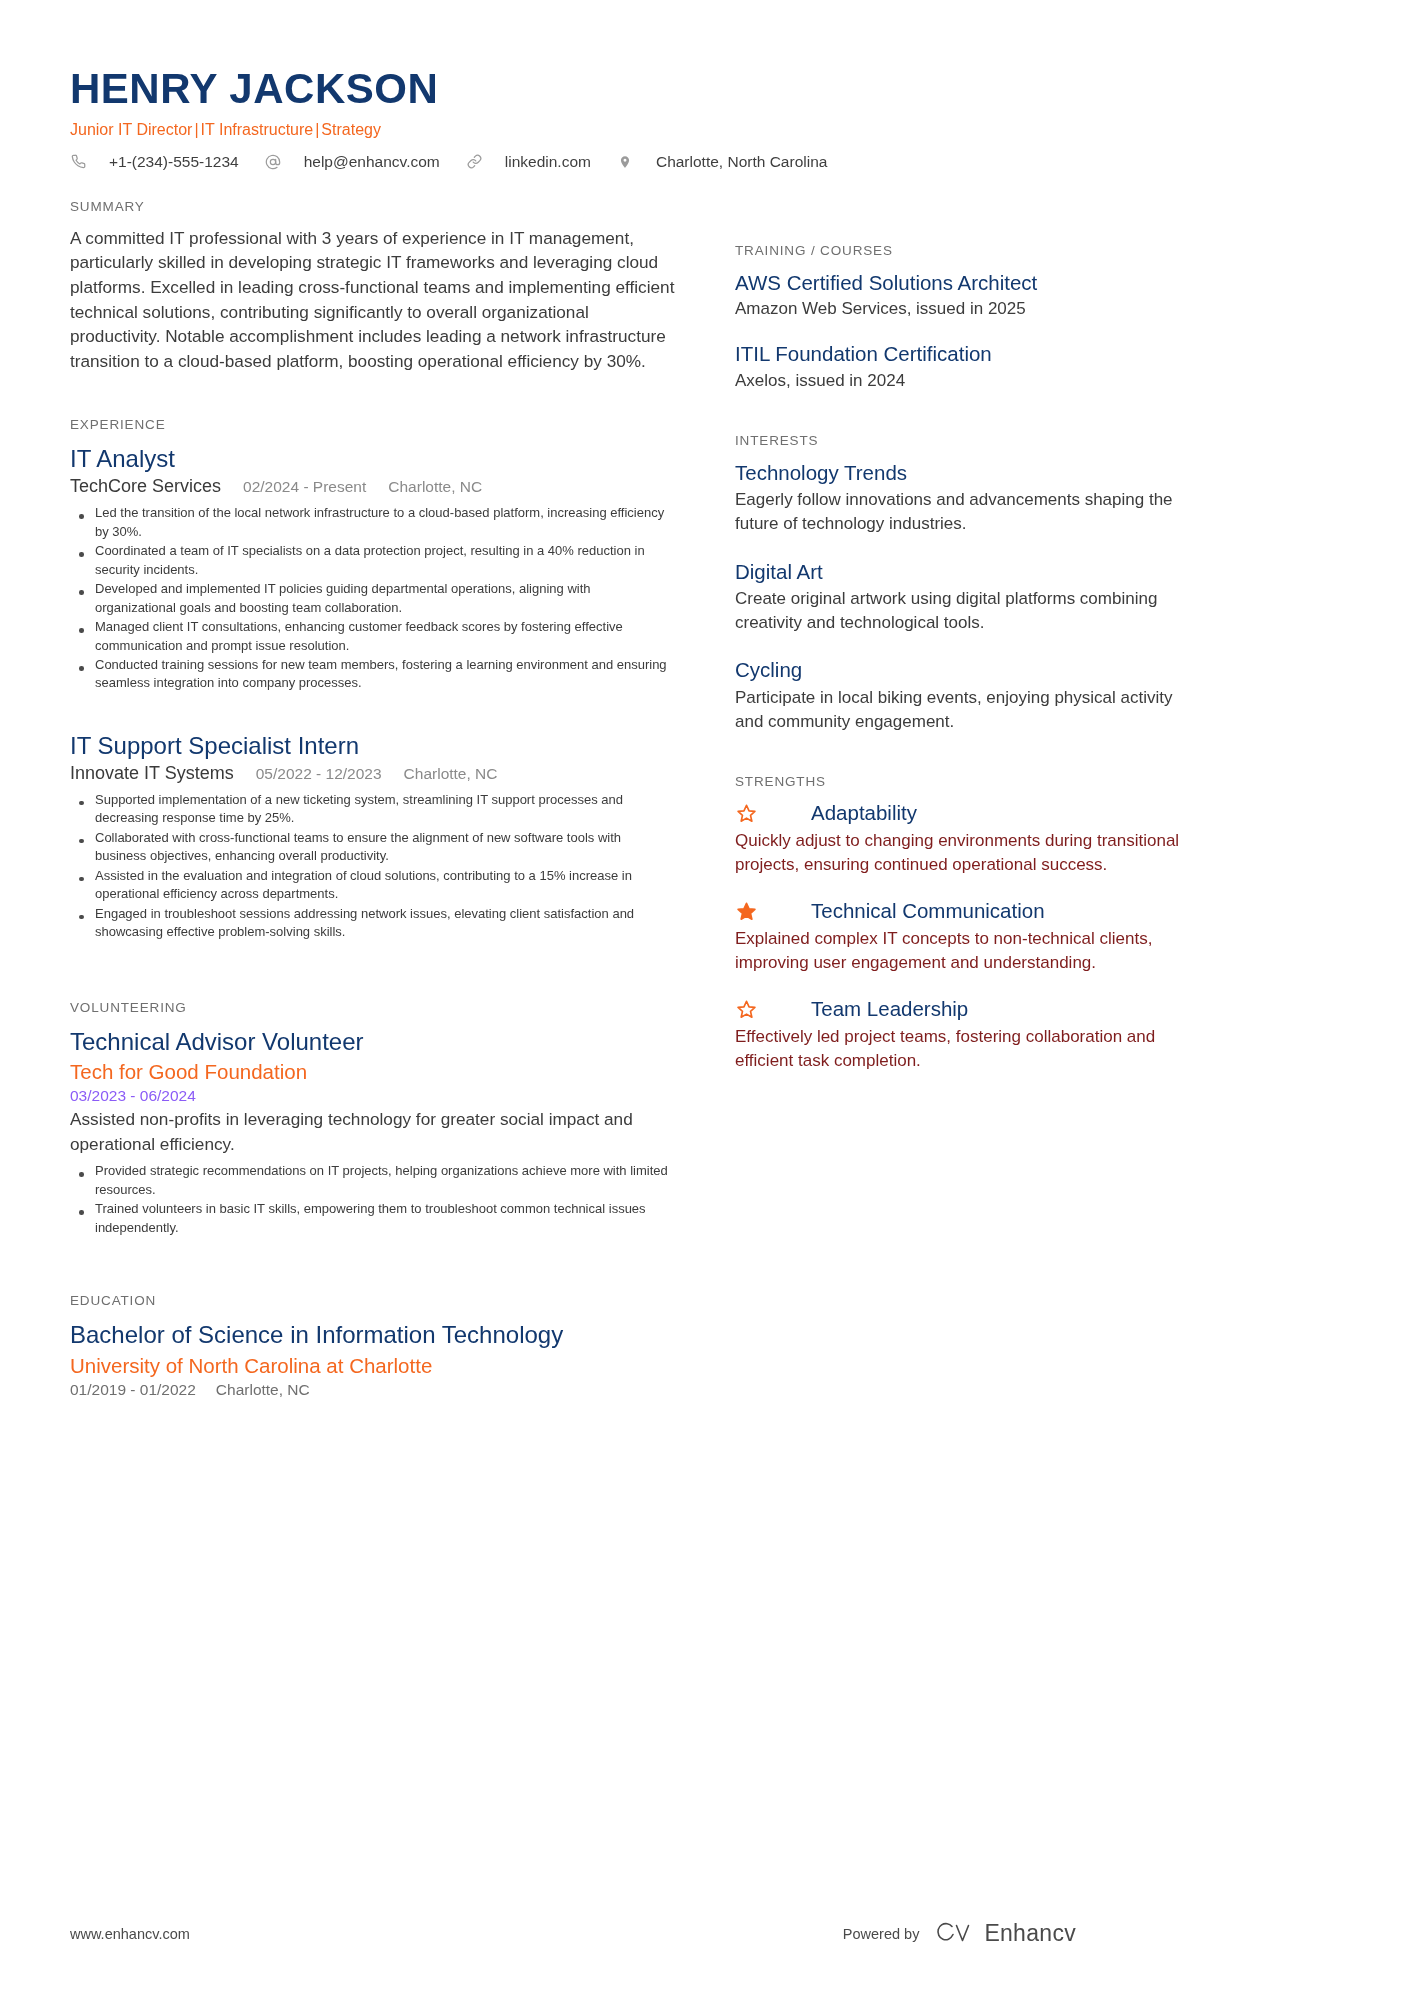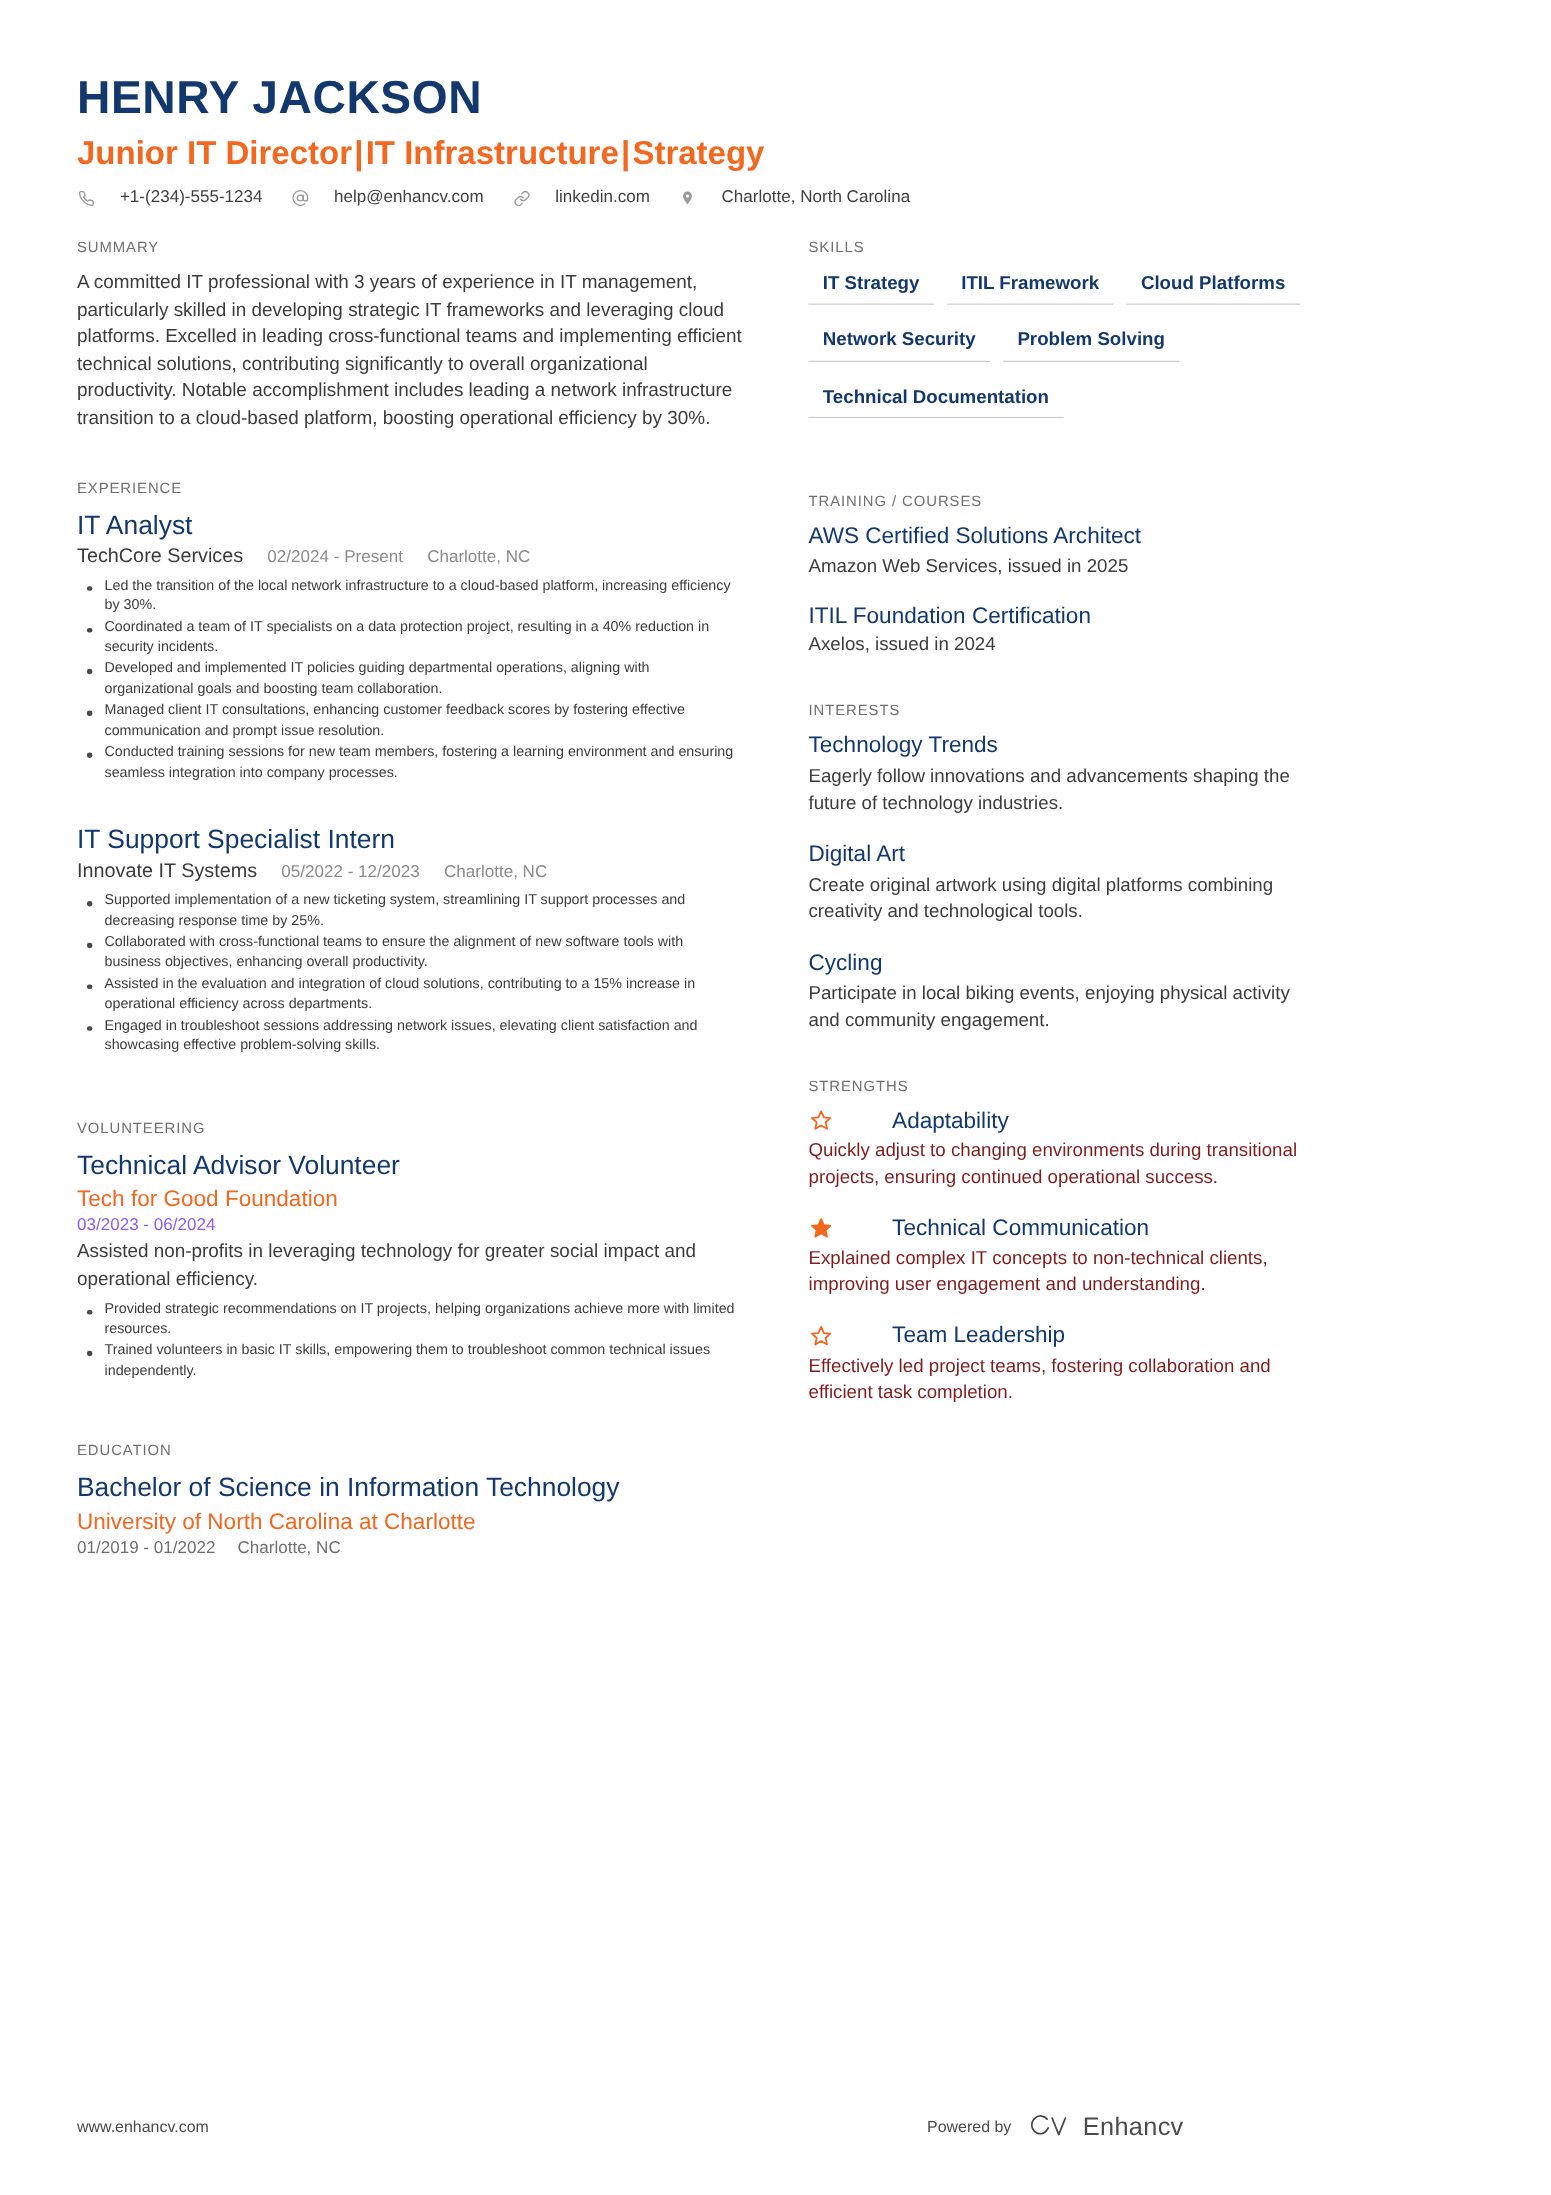--- a/index.html
+++ b/index.html
@@ -28,25 +28,25 @@
 
   .name {
     font-size: 42px;
     font-weight: 700;
     letter-spacing: 0.5px;
     color: #12386e;
     line-height: 1.12;
   }
 
   .job-title {
-    font-size: 30px;
+    font-size: 16px;
     color: #f4671f;
     margin-top: 8px;
     line-height: 1.3;
-    font-weight: 700;
+    font-weight: 400;
   }
 
   .job-title .sep {
     color: #f4671f;
     padding: 0 2px;
   }
 
   .contact-row {
     display: flex;
     flex-wrap: wrap;
@@ -423,31 +423,20 @@
           </div>
         </div>
       </div>
 
     </div>
 
     <div class="col-gap"></div>
 
     <div class="col-right">
 
-      <div class="section">
-        <div class="section-title">SKILLS</div>
-        <div class="skills-wrap">
-          <span class="skill-chip">IT Strategy</span>
-          <span class="skill-chip">ITIL Framework</span>
-          <span class="skill-chip">Cloud Platforms</span>
-          <span class="skill-chip">Network Security</span>
-          <span class="skill-chip">Problem Solving</span>
-          <span class="skill-chip">Technical Documentation</span>
-        </div>
-      </div>
 
       <div style="height:44px"></div>
 
       <div class="section">
         <div class="section-title">TRAINING / COURSES</div>
         <div class="r-item">
           <div class="r-title">AWS Certified Solutions Architect</div>
           <div class="r-sub">Amazon Web Services, issued in 2025</div>
         </div>
         <div class="r-item">

